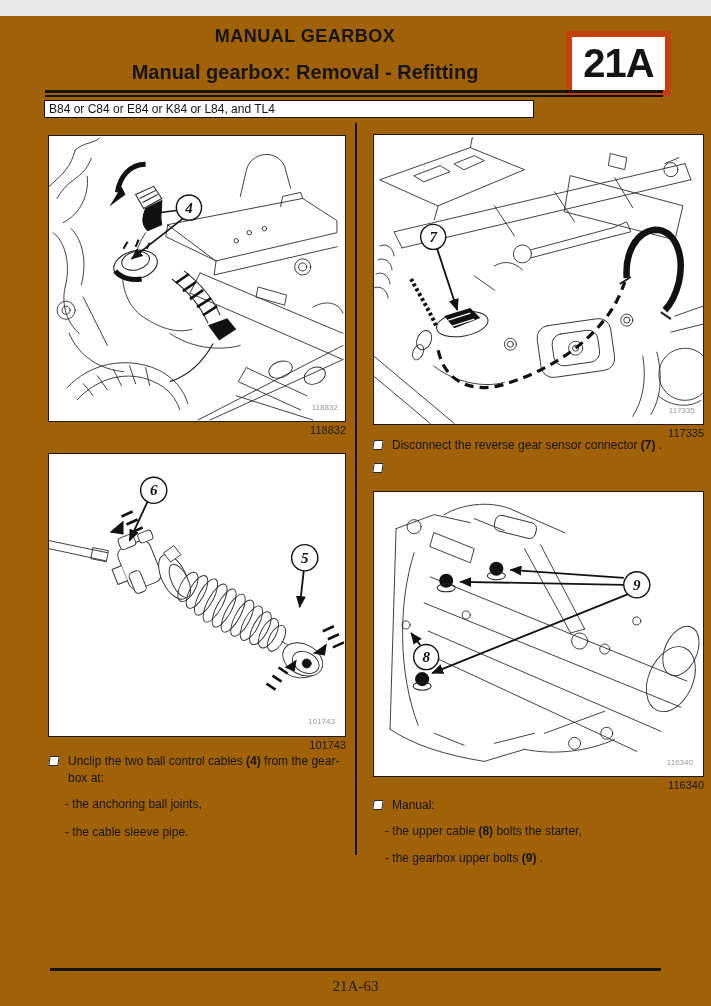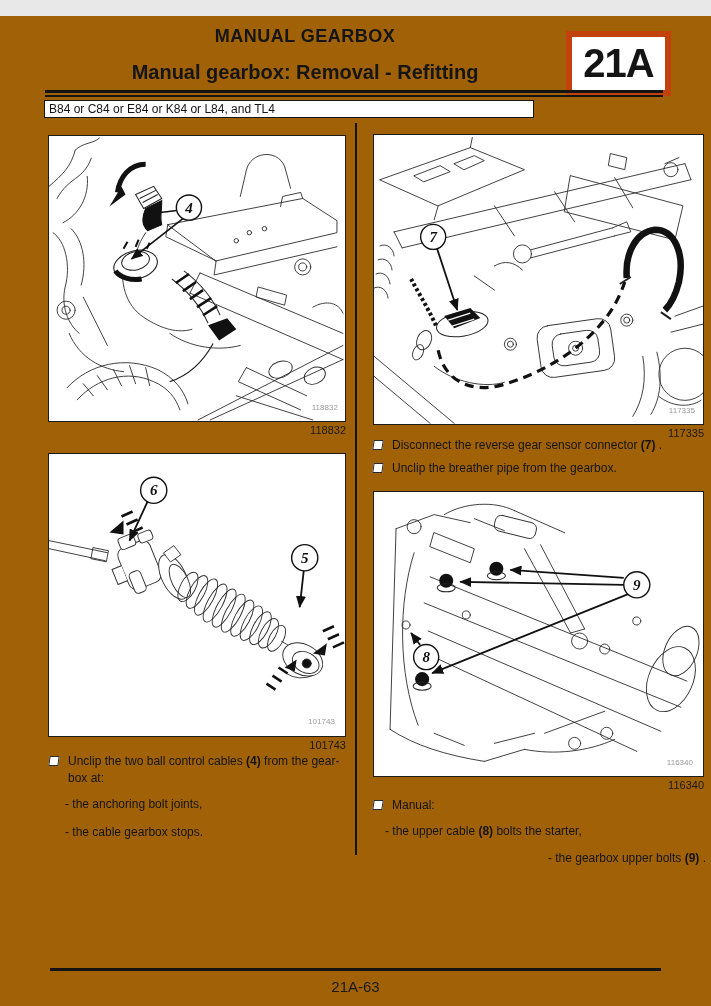--- a/index.html
+++ b/index.html
@@ -48,21 +48,21 @@
     flex:0 0 auto; width:8px; height:8px; border:1.5px solid #2a2a2a;
     margin:3px 9px 0 1px; transform:skewX(-8deg); background:#fff;
   }
   .bt { display:block; }
   .sub { margin:0; }
   b { font-weight:bold; }
   
   .footer-rule { position:absolute; left:50px; top:952px; width:611px; height:3px; background:#141414; }
   .page-number {
     position:absolute; left:0; top:962px; width:711px; text-align:center;
-    font-family:Liberation Sans, sans-serif; font-size:15px; color:#1a1a1a;
+    font-family:Liberation Serif, serif; font-size:15px; color:#1a1a1a;
   }
 </style>
 </head>
 <body>
 
 <div class="page">
 
   <div class="titles">
     <h1 class="title-main">MANUAL GEARBOX</h1>
     <h2 class="title-sub">Manual gearbox: Removal - Refitting</h2>
@@ -196,21 +196,20 @@
   </div>
   <div class="fig-label lab2">117335</div>
 
   <div class="tblock" style="left:372px; top:421px; width:334px;">
     <p class="bullet">
       <span class="bullet-icon"></span>
       <span class="bt"><span>Disconnect the reverse gear sensor connector </span><b>(7)</b><span> .</span></span>
     </p>
     <p class="bullet" style="margin-top:6px;">
       <span class="bullet-icon"></span>
-      <span class="bt"><span>Unclip the breather pipe from the gearbox.</span><b></b><span></span></span>
     </p>
   </div>
 
   <div class="figure-frame fig3">
     <svg viewBox="0 0 294 280">
       <defs>
         <marker id="a3" markerWidth="13" markerHeight="10" refX="11" refY="5" orient="auto" markerUnits="userSpaceOnUse">
           <path d="M0,0 L12,5 L0,10 z" fill="#111"></path>
         </marker>
       </defs>
@@ -269,22 +268,22 @@
       <text class="wm" x="284" y="268">101743</text>
     </svg>
   </div>
   <div class="fig-label lab3">101743</div>
 
   <div class="tblock" style="left:48px; top:737px; width:304px;">
     <p class="bullet">
       <span class="bullet-icon"></span>
       <span class="bt"><span>Unclip the two ball control cables </span><b>(4)</b><span> from the gear-</span><br><span>box at:</span></span>
     </p>
-    <p class="sub" style="margin:9px 0 0 17px;"><span>- the anchoring bolt joints,</span><b></b><span></span></p>
-    <p class="sub" style="margin:11px 0 0 17px;"><span>- the cable gearbox stops.</span><b></b><span></span></p>
+    <p class="sub" style="margin:9px 0 0 17px;"><span>- the anchoring ball joints,</span><b></b><span></span></p>
+    <p class="sub" style="margin:11px 0 0 17px;"><span>- the cable sleeve pipe.</span><b></b><span></span></p>
   </div>
 
   <div class="figure-frame fig4">
     <svg viewBox="0 0 328 282">
       <defs>
         <marker id="a4" markerWidth="13" markerHeight="10" refX="11" refY="5" orient="auto" markerUnits="userSpaceOnUse">
           <path d="M0,0 L12,5 L0,10 z" fill="#111"></path>
         </marker>
       </defs>
       <g class="ln">
@@ -328,19 +327,19 @@
     </svg>
   </div>
   <div class="fig-label lab4">116340</div>
 
   <div class="tblock" style="left:372px; top:781px; width:334px;">
     <p class="bullet">
       <span class="bullet-icon"></span>
       <span class="bt"><span>Manual:</span><b></b><span></span></span>
     </p>
     <p class="sub" style="margin:9px 0 0 13px;"><span>- the upper cable </span><b>(8)</b><span> bolts the starter,</span></p>
-    <p class="sub" style="margin:10px 0 0 13px;text-align:right;"><span>- the gearbox upper bolts </span><b>(9)</b><span> .</span></p>
+    <p class="sub" style="margin:10px 0 0 13px;"><span>- the gearbox upper bolts </span><b>(9)</b><span> .</span></p>
   </div>
 
   <div class="footer-rule"></div>
   <div class="page-number">21A-63</div>
 
 </div>
 
 </body></html>

